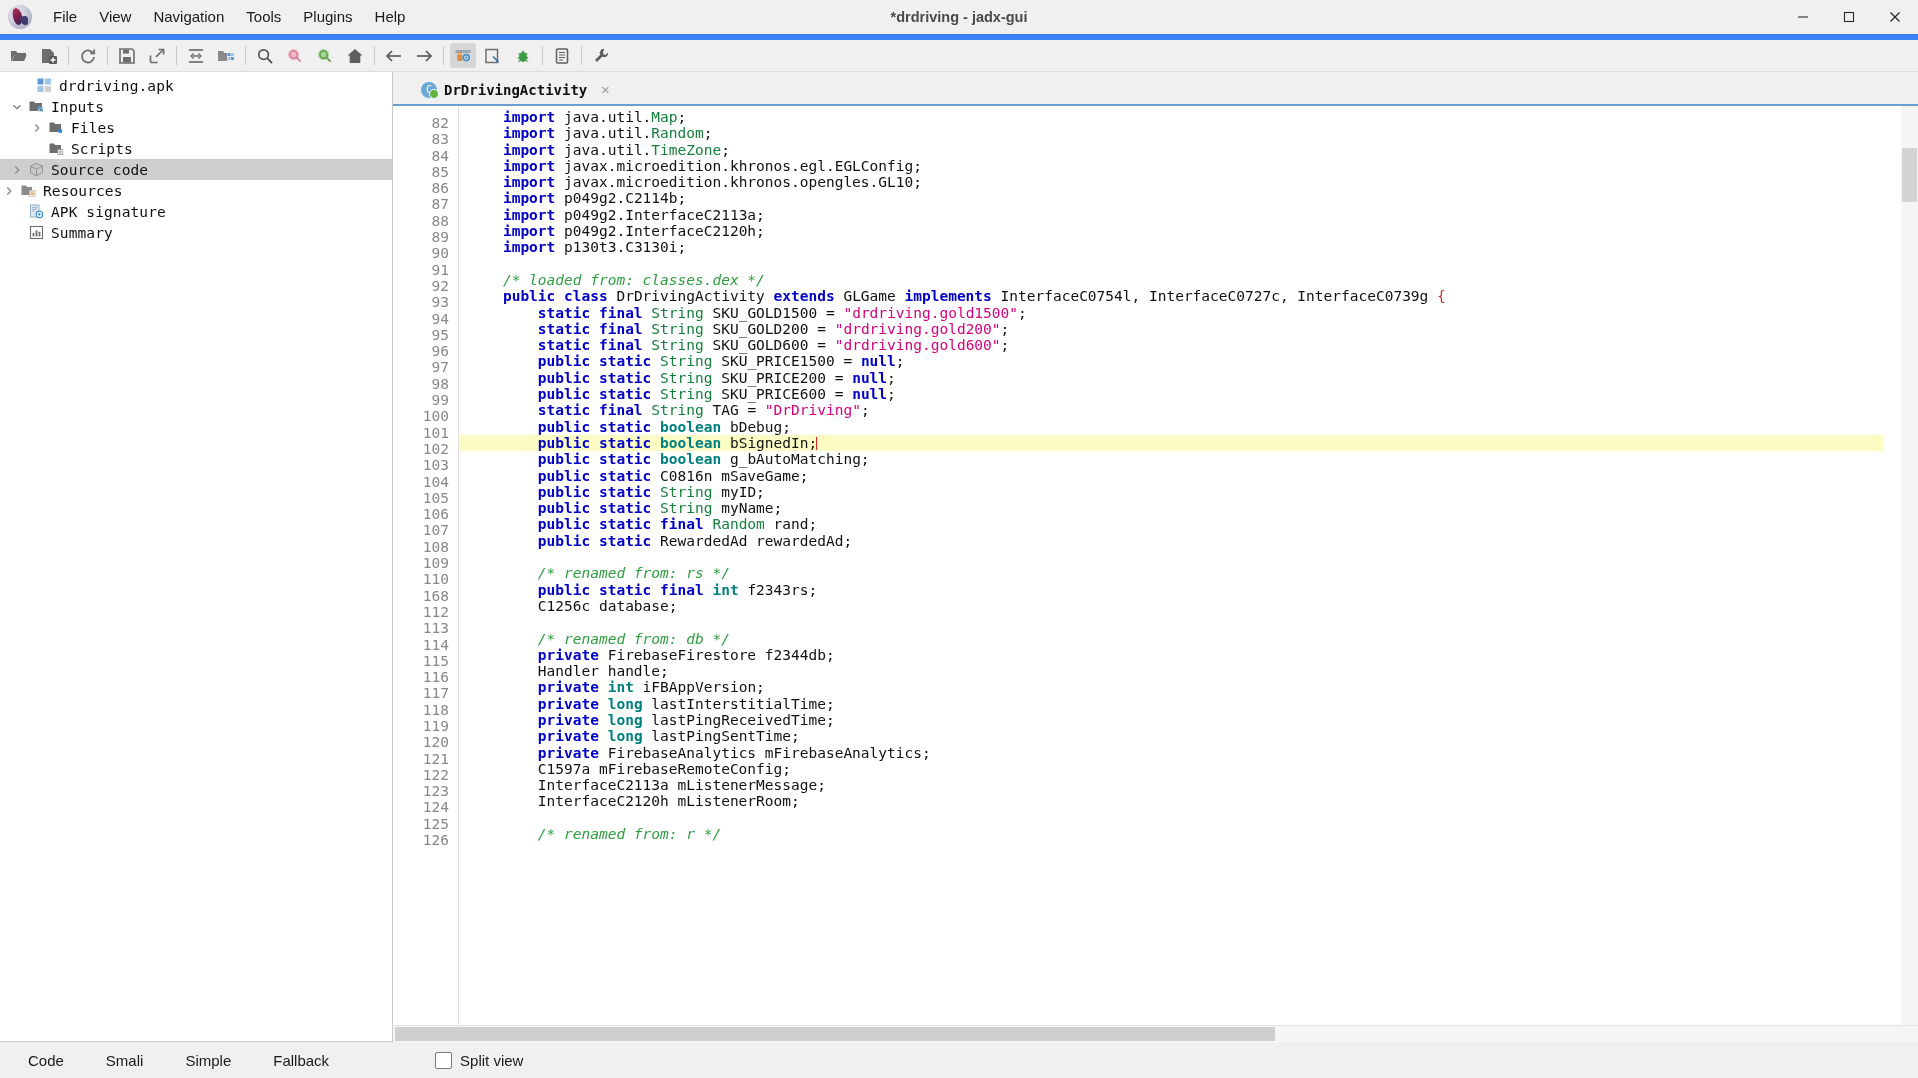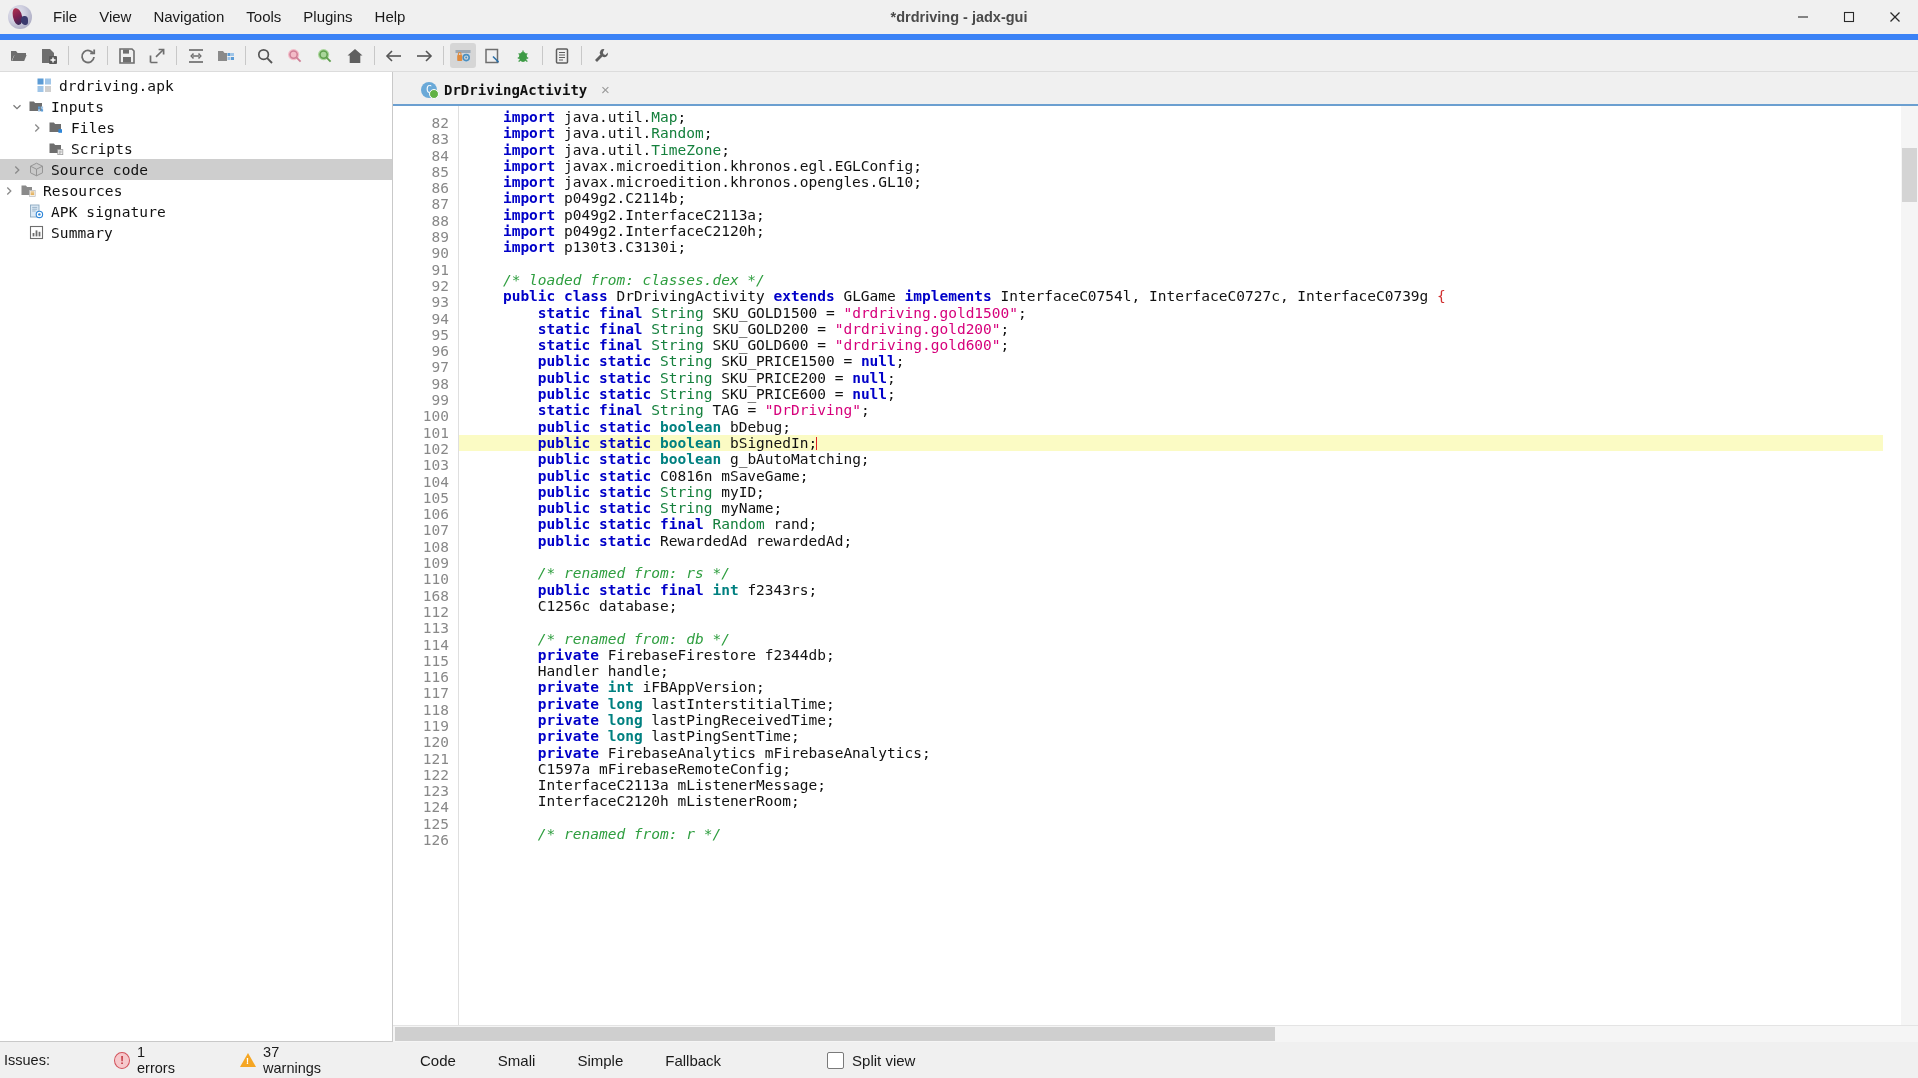--- a/index.html
+++ b/index.html
@@ -795,31 +795,20 @@
         </div>
         <div class="hscroll">
           <div class="hthumb"></div>
         </div>
       </div>
     </div>
   </div>
 
   <div class="bottom">
 
-    <div class="status-left">
-      <div class="issues-label">Issues:</div>
-      <div class="issue-chip">
-        <div class="err-icon">!</div>
-        <span>1 errors</span>
-      </div>
-      <div class="issue-chip">
-        <div class="warn-icon"></div>
-        <span>37 warnings</span>
-      </div>
-    </div>
 
     <div class="viewtabs">
       <div class="vtab">Code</div>
       <div class="vtab">Smali</div>
       <div class="vtab">Simple</div>
       <div class="vtab">Fallback</div>
 
       <div class="splitview">
         <div class="chk"></div>
         <span>Split view</span>

